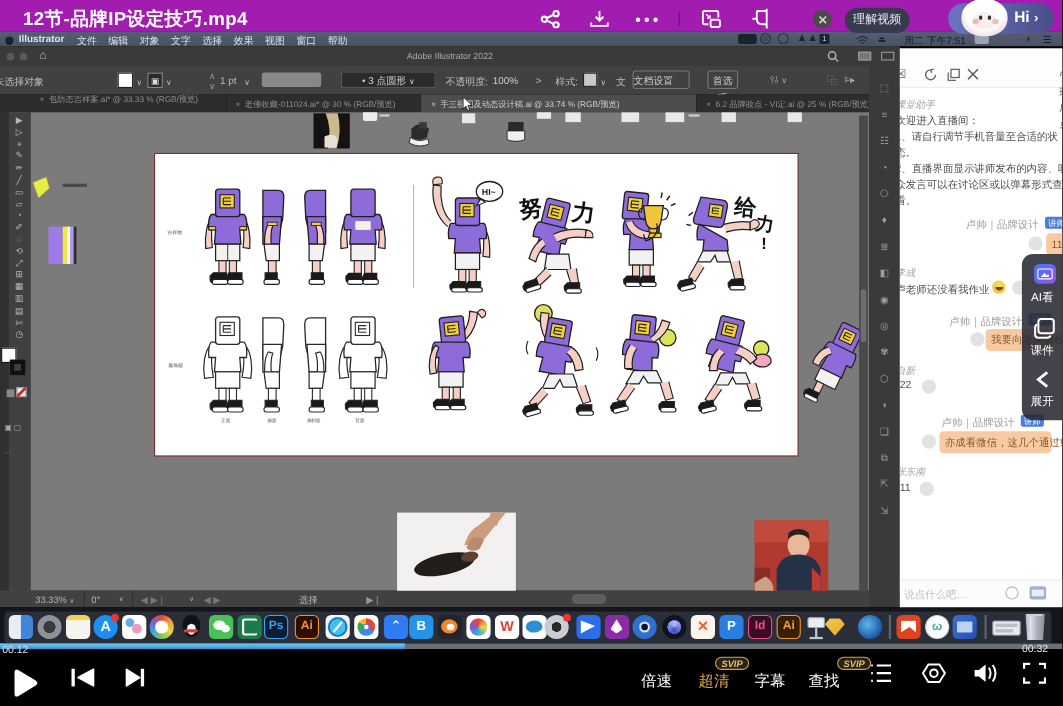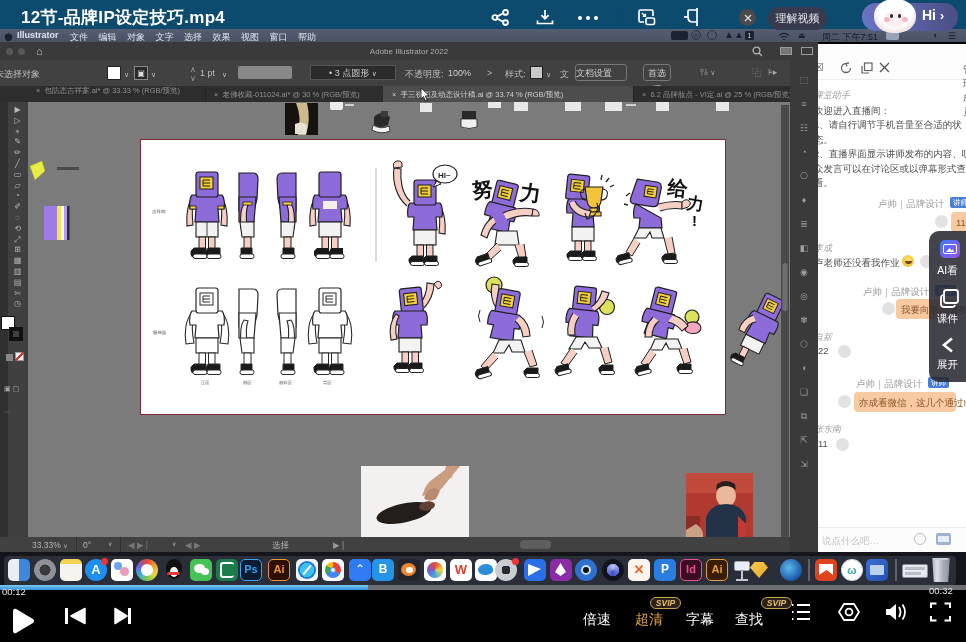--- a/index.html
+++ b/index.html
@@ -567,21 +567,21 @@
         <path d="M2,8 H6 L12,3 V19 L6,14 H2 Z" fill="#fff"></path>
         <path d="M15,6 q3,5 0,10 M18.5,3.5 q5,7.5 0,15" stroke="#fff" stroke-width="1.8" fill="none"></path>
       </svg>
     <svg class="abs" style="left:930px;top:12px;" width="21" height="20" viewBox="0 0 21 20">
         <g stroke="#fff" stroke-width="2" fill="none">
           <path d="M1,6 V1.5 H6.5 M14.5,1.5 H20 V6 M20,14 V18.5 H14.5 M6.5,18.5 H1 V14"></path>
         </g>
       </svg>
   </div>
 
-  <div class="abs" id="topbar" style="left:0;top:0;width:966px;height:29px;background:#0c4a6e;">
+  <div class="abs" id="topbar" style="left:0;top:0;width:966px;height:29px;background:#a21caf;">
     <div class="abs" style="left:21px;top:6px;font-size:17px;font-weight:bold;color:#fff;letter-spacing:0.3px;">12节-品牌IP设定技巧.mp4</div>
 
     <svg class="abs" style="left:491px;top:9px;" width="19" height="17" viewBox="0 0 19 17">
       <g stroke="#fff" stroke-width="1.9" fill="none">
         <circle cx="14.5" cy="3.4" r="2.4"></circle>
           <circle cx="3.9" cy="8.5" r="2.4"></circle>
           <circle cx="14.5" cy="13.6" r="2.4"></circle>
         <path d="M5.8 7.6 L12.6 4.2 M5.8 9.5 L12.6 12.9"></path>
       </g>
     </svg>

